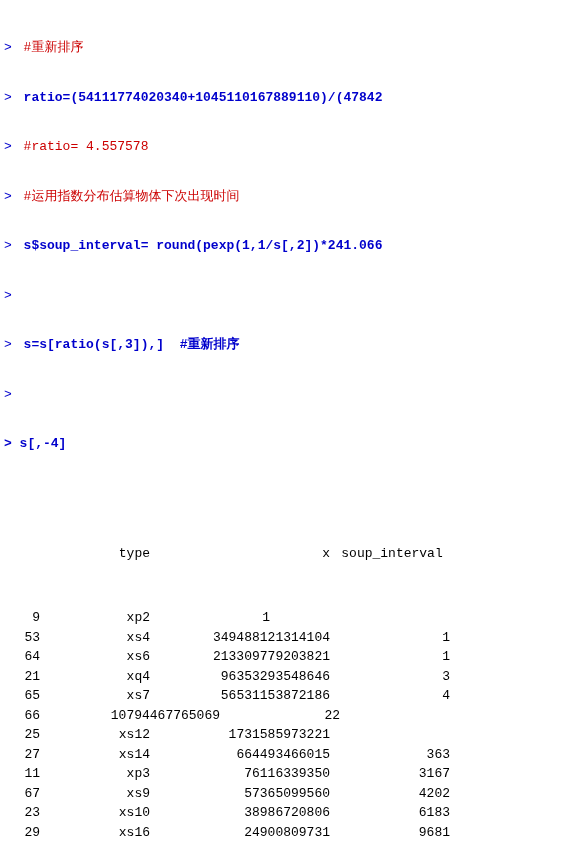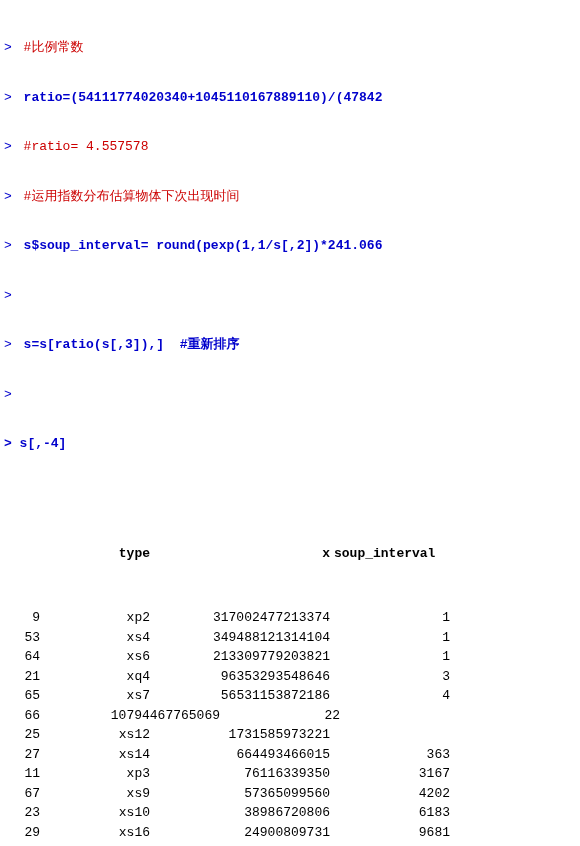--- a/index.html
+++ b/index.html
@@ -36,21 +36,21 @@
       color: #0000cc;
       font-weight: bold;
     }
     
     .table-container {
       margin-left: 0;
     }
     .table-header {
       display: flex;
       color: #000000;
-      font-weight: bold;
+      font-weight: normal;
       line-height: 1.5;
     }
     .col-rownum {
       display: inline-block;
       width: 40px;
       text-align: right;
       padding-right: 4px;
     }
     .col-type {
       display: inline-block;
@@ -60,21 +60,21 @@
     }
     .col-x {
       display: inline-block;
       width: 180px;
       text-align: right;
       padding-right: 4px;
     }
     .col-soup {
       display: inline-block;
       width: 120px;
-      text-align: left;
+      text-align: center;
       padding-right: 4px;
     }
     .data-row {
       display: flex;
       line-height: 1.5;
       color: #000000;
     }
     .row-num {
       display: inline-block;
       width: 40px;
@@ -106,21 +106,21 @@
     .prompt-only {
       color: #0000cc;
       line-height: 1.5;
     }
   </style>
 </head>
 <body>
 
 <div class="console">
   <div class="line">
-    <span class="prompt">&gt;</span><span class="comment"> #比例常数</span>
+    <span class="prompt">&gt;</span><span class="comment"> #重新排序</span>
   </div>
   <div class="line">
     <span class="prompt">&gt;</span><span class="code"> ratio=(54111774020340+1045110167889110)/(47842</span>
   </div>
   <div class="line">
     <span class="prompt">&gt;</span><span class="comment"> #ratio= 4.557578</span>
   </div>
   <div class="line">
     <span class="prompt">&gt;</span><span class="comment"> #运用指数分布估算物体下次出现时间</span>
   </div>
@@ -145,21 +145,20 @@
     <div class="table-header">
       <span class="col-rownum"></span>
       <span class="col-type">type</span>
       <span class="col-x">x</span>
       <span class="col-soup">soup_interval</span>
     </div>
     
     <div id="table-rows"><div class="data-row">
     <span class="row-num">9</span>
     <span class="row-type">xp2</span>
-    <span class="row-x">317002477213374</span>
     <span class="row-soup">1</span>
   </div><div class="data-row">
     <span class="row-num">53</span>
     <span class="row-type">xs4</span>
     <span class="row-x">349488121314104</span>
     <span class="row-soup">1</span>
   </div><div class="data-row">
     <span class="row-num">64</span>
     <span class="row-type">xs6</span>
     <span class="row-x">213309779203821</span>

